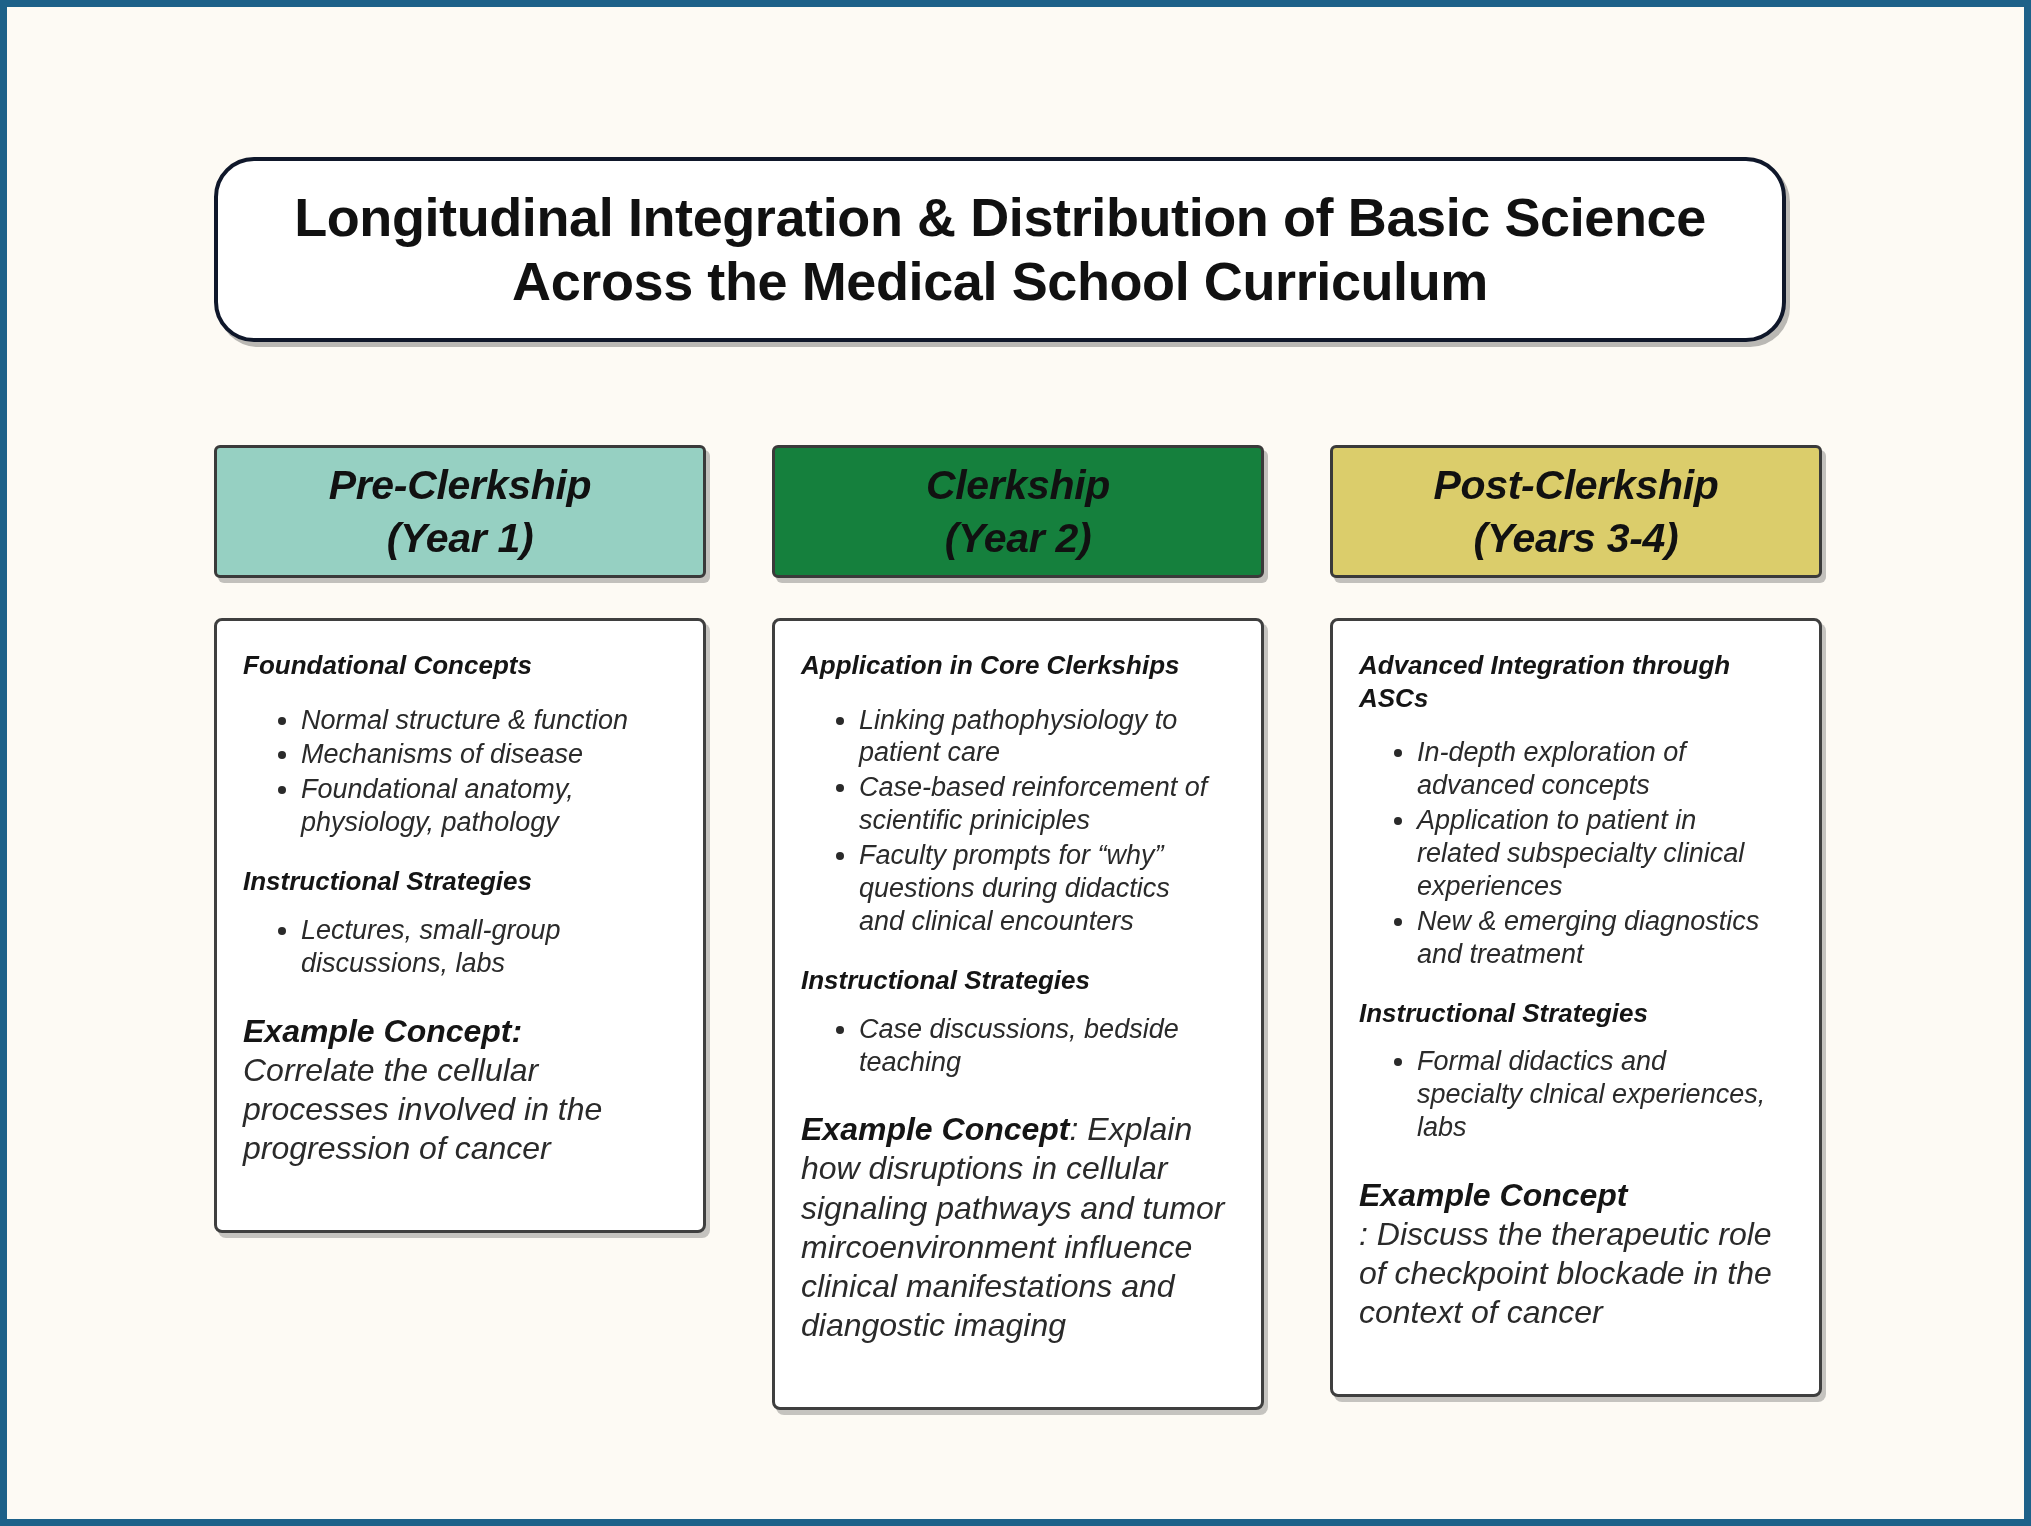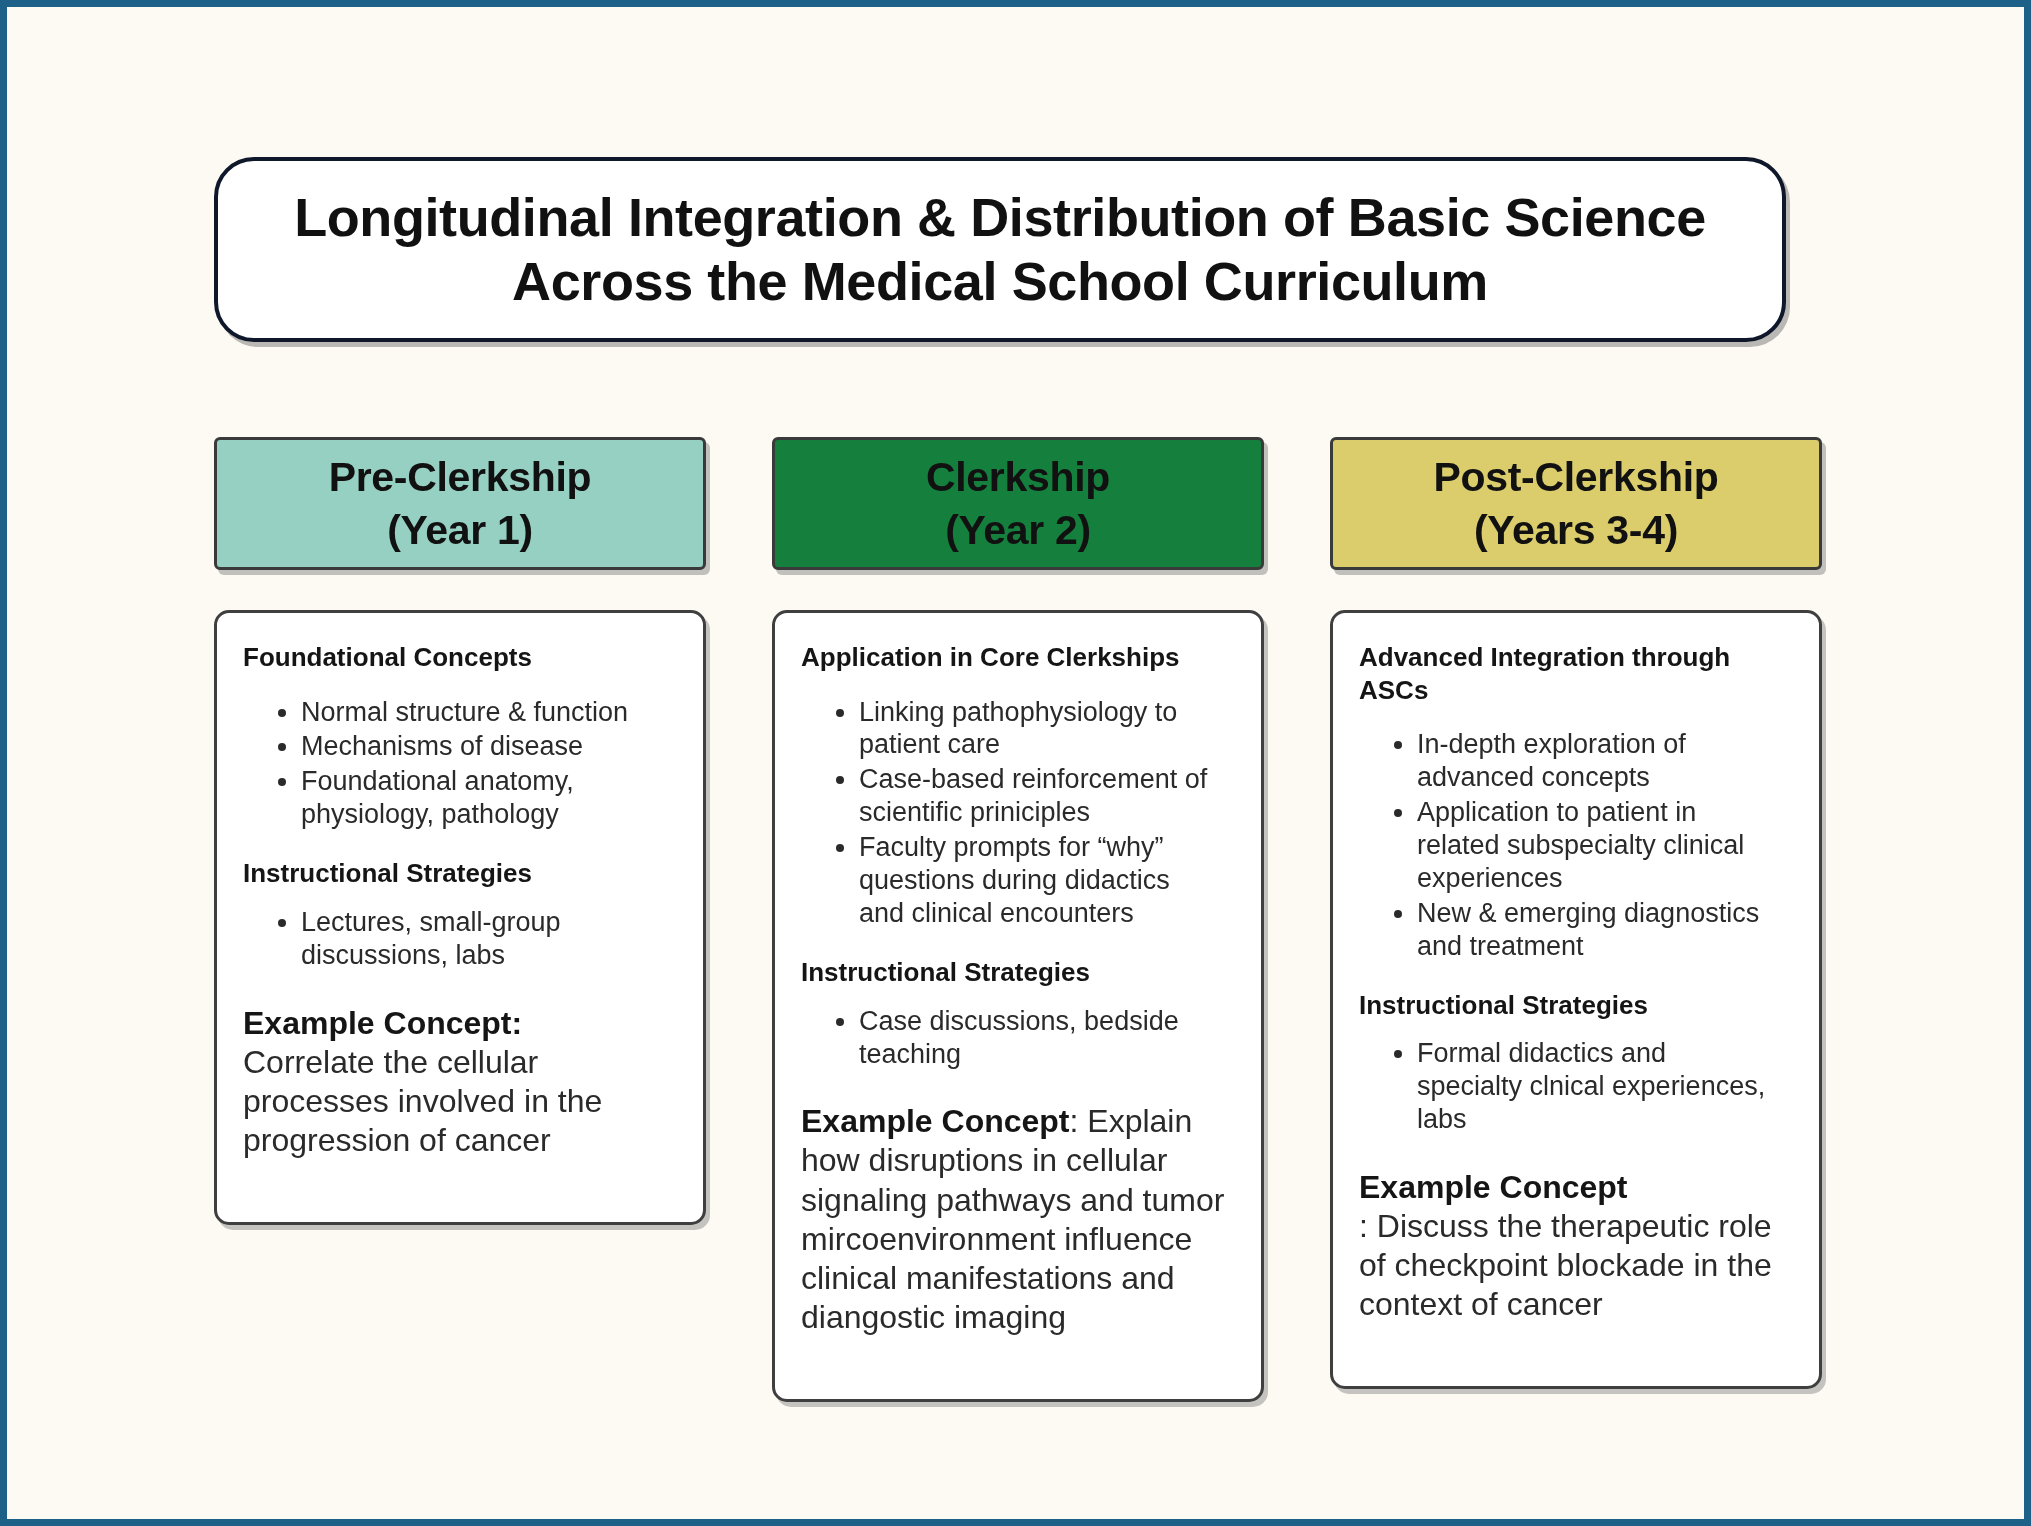--- a/index.html
+++ b/index.html
@@ -51,22 +51,23 @@
 
   
   .columns {
     position: absolute;
     left: 207px;
     top: 430px;
     width: 1608px;
   }
   .column {
     position: absolute;
-    top: 0;
+    top: 8px;
     width: 492px;
+    font-style: italic;
   }
   .column.col-0 { left: 0px; }
   .column.col-1 { left: 558px; }
   .column.col-2 { left: 1116px; }
 
   .col-header {
     box-sizing: border-box;
     width: 100%;
     height: 133px;
     border: 3px solid #3a3a3a;
@@ -85,21 +86,21 @@
     text-align: center;
     letter-spacing: -0.3px;
   }
 
   .col-card {
     box-sizing: border-box;
     width: 100%;
     margin-top: 40px;
     background: #ffffff;
     border: 3px solid #3f3f3f;
-    border-radius: 15px;
+    border-radius: 8px;
     box-shadow: 4px 5px 0 rgba(70,70,70,0.30);
     padding: 28px 26px 30px 26px;
   }
 
   .section { margin-bottom: 4px; }
   .section + .section { margin-top: 26px; }
 
   .section-heading {
     font-size: 26px;
     font-weight: bold;

